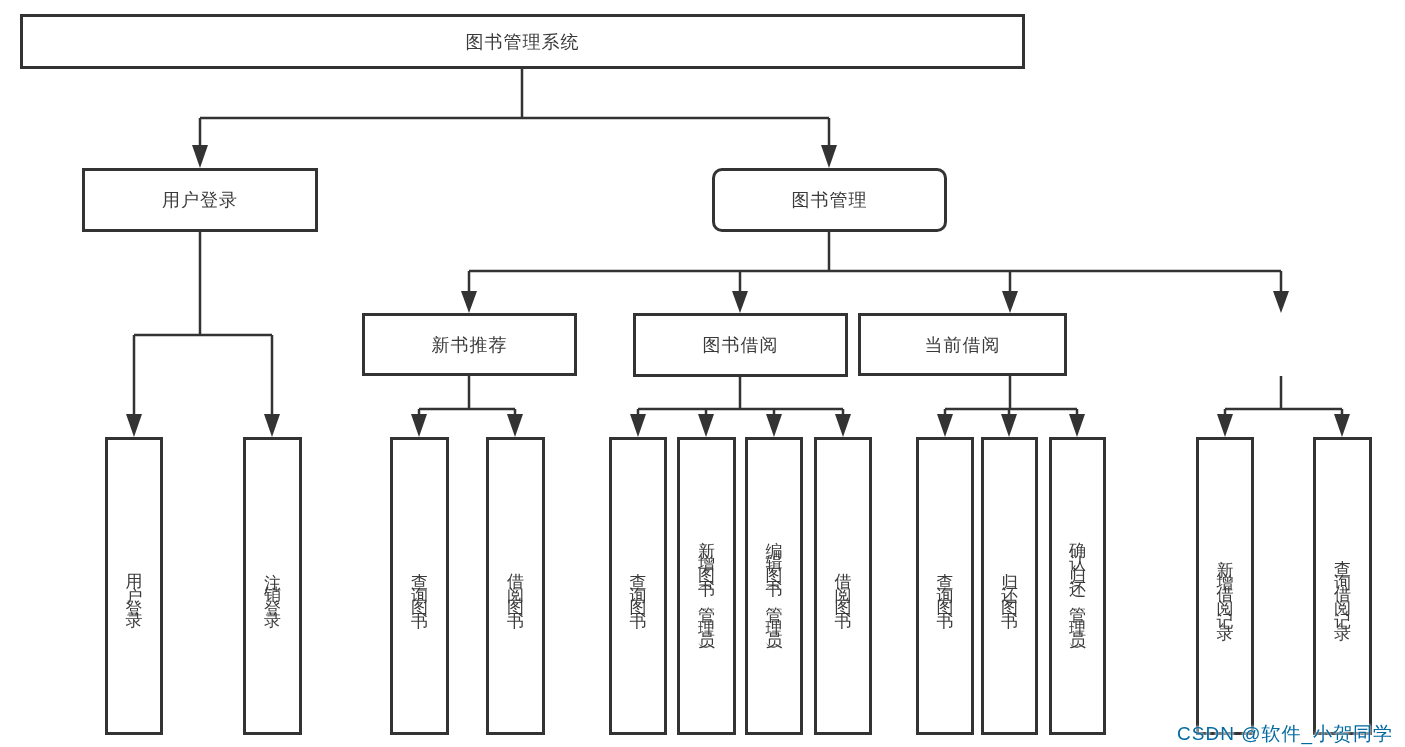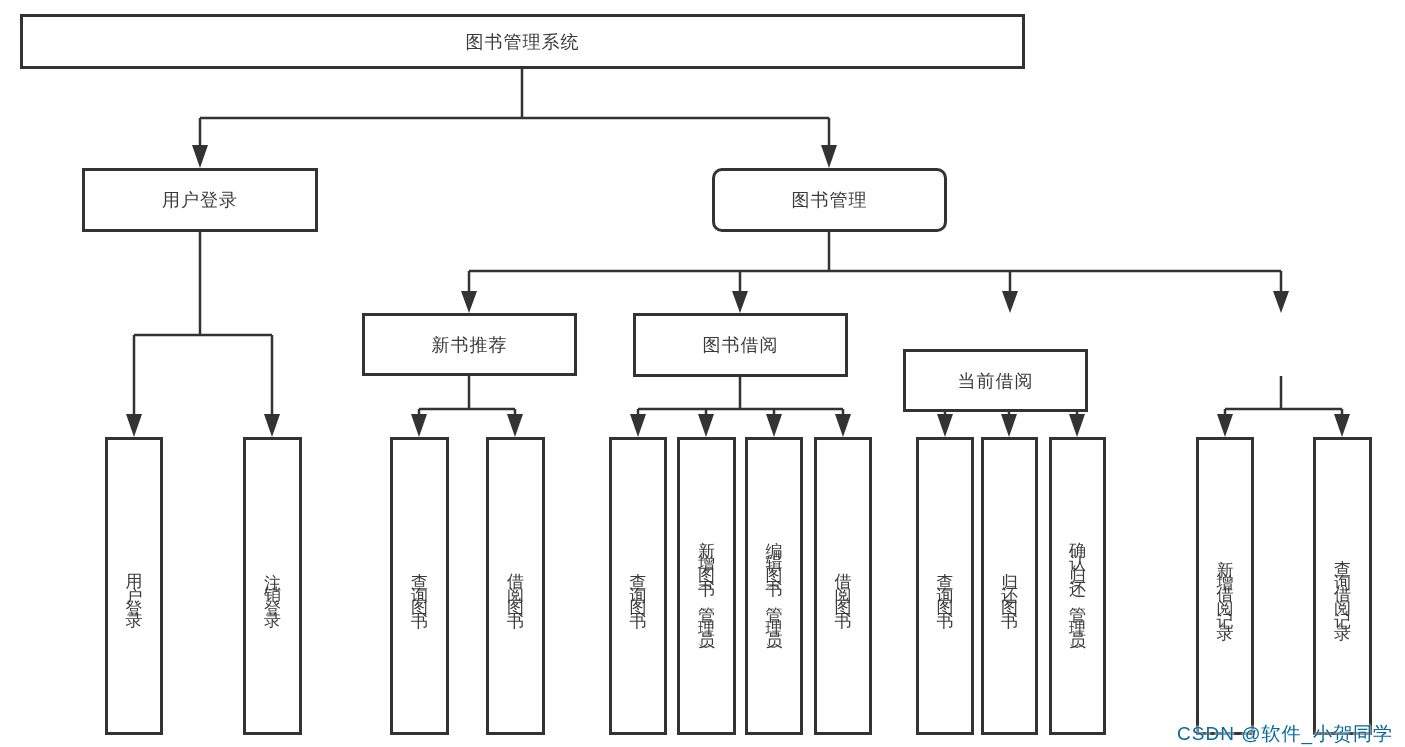--- a/index.html
+++ b/index.html
@@ -117,21 +117,21 @@
   <div class="node node-h" style="left:712px;top:168px;width:235px;height:64px;border-radius:10px;">
     <span>图书管理</span>
   </div>
 
   <div class="node node-h" style="left:362px;top:313px;width:215px;height:63px;text-align:right;">
     <span>新书推荐</span>
   </div>
   <div class="node node-h" style="left:633px;top:313px;width:215px;height:64px;">
     <span>图书借阅</span>
   </div>
-  <div class="node node-h" style="left:903px;top:313px;width:185px;height:63px;margin-top:36px;">
+  <div class="node node-h" style="left:858px;top:313px;width:209px;height:63px;">
     <span>当前借阅</span>
   </div>
 
   <div class="node node-v" style="left:105px;top:437px;width:58px;height:298px;">
     <span>用户登录</span>
   </div>
   <div class="node node-v" style="left:243px;top:437px;width:59px;height:298px;">
     <span>注销登录</span>
   </div>
 

